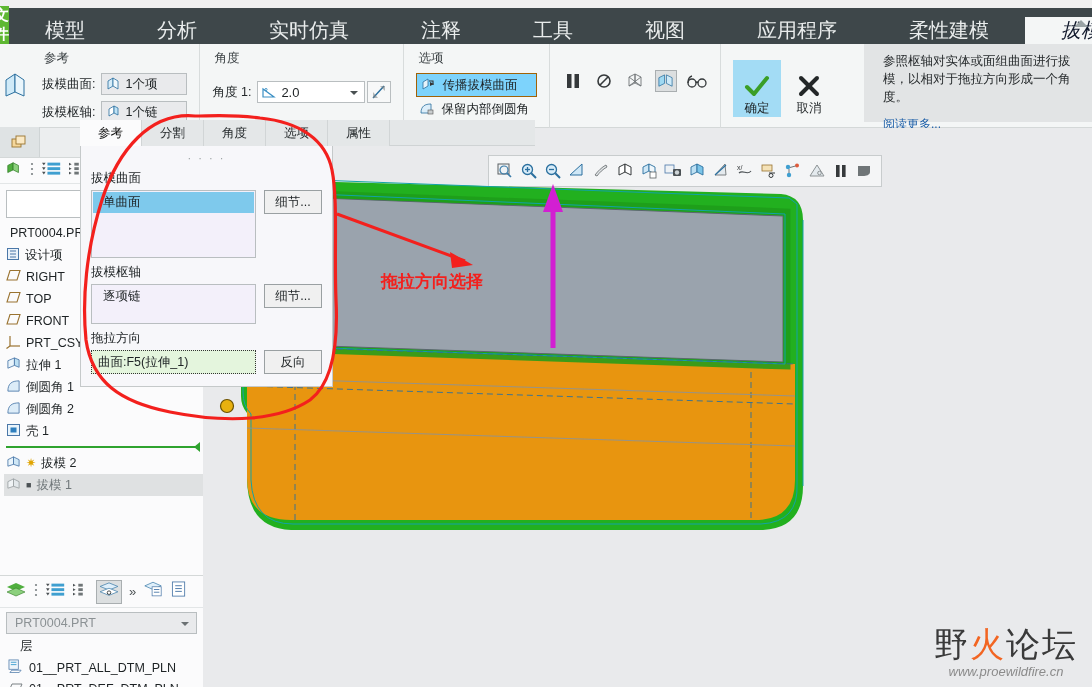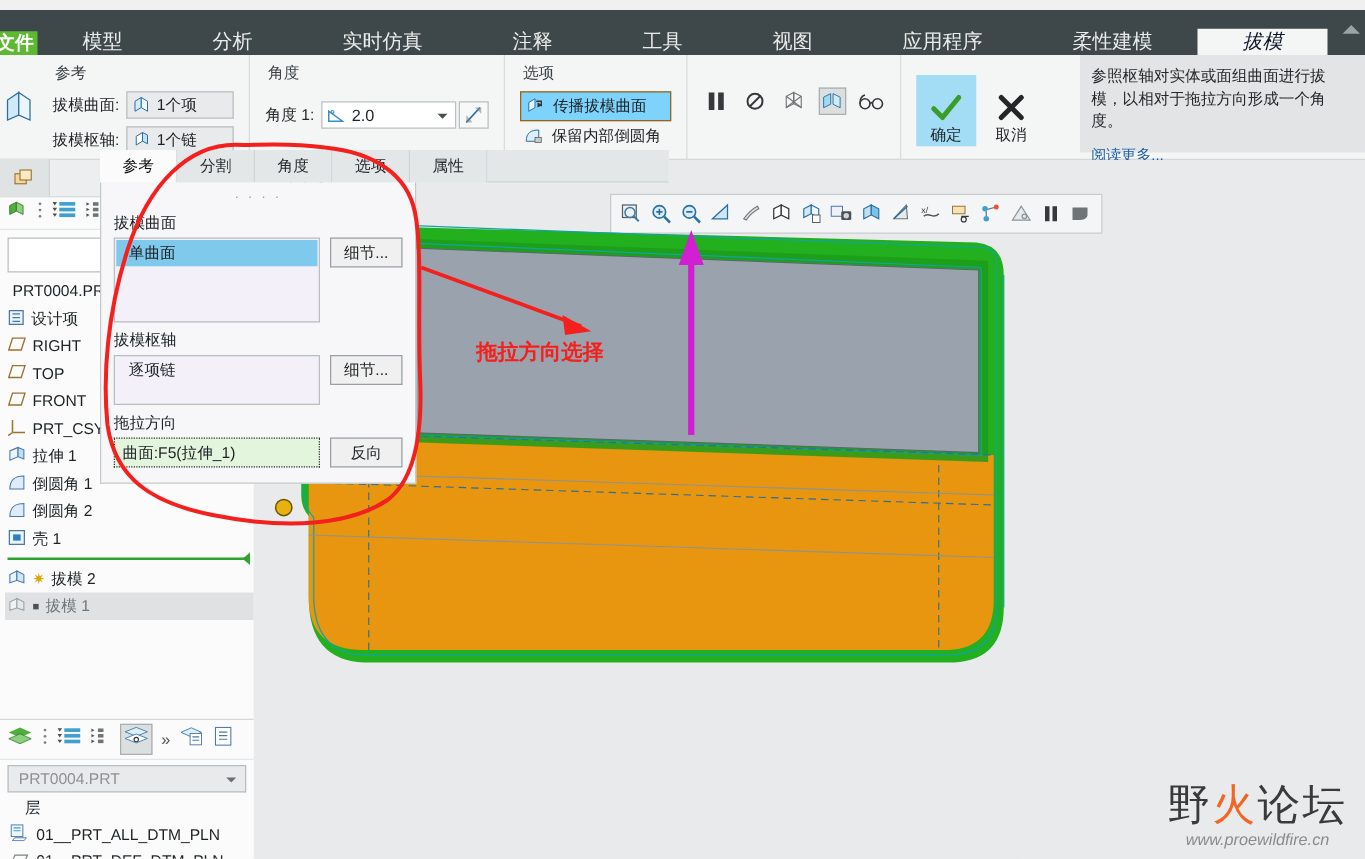--- a/index.html
+++ b/index.html
@@ -15,21 +15,21 @@
   .ribbon-tabs {
     position:absolute; left:0; top:8px; width:1092px; height:36px;
     background:#3e474a; display:flex; align-items:flex-end;
   }
   .rt-file {
     background:#5eb832; color:#fff; font-size:15px; font-weight:bold;
     display:flex; align-items:center; justify-content:center;
     width:38px; margin-left:-8px; padding-left:2px;
   }
   .rt {
-    color:#e9ecec; font-size:16px; display:flex; align-items:center;
+    color:#e9ecec; font-size:20px; display:flex; align-items:center;
     justify-content:center; padding:0 36px; white-space:nowrap;
   }
   .rt.active {
     background:#f4f6f6; color:#0f172a; font-style:italic;
   }
   .rt-corner {
     position:absolute; right:4px; top:12px; width:0;height:0;
     border-left:7px solid transparent; border-right:7px solid transparent;
     border-bottom:7px solid #9aa3a5;
   }
@@ -86,21 +86,21 @@
   .okc { display:flex; gap:4px; margin-top:12px; }
   .okc .cell {
     width:48px; display:flex; flex-direction:column; align-items:center;
     font-size:12.5px; color:#1d2224; padding-top:14px;
   }
   .okc .cell.ok { background:#a3dcf5; }
 
   
   .help {
     margin-left:auto; width:228px; height:78px; background:#e2e4e5;
-    padding:8px 9px; font-size:12.5px; color:#25292b; line-height:1.45;
+    padding:8px 19px; font-size:12.5px; color:#25292b; line-height:1.45;
   }
   .help a { color:#1d5fa8; font-size:12px; display:inline-block; margin-top:10px; }
 
   
   .leftpanel { position:absolute; left:0; top:128px; width:203px; bottom:0; background:#fbfbfc; }
   .lp-tabbar {
     height:30px; background:#eceeef; border-bottom:1px solid #d4d8d8;
     display:flex; align-items:flex-end;
   }
   .lp-tabbar .tab { width:40px;height:30px;display:flex;align-items:center;justify-content:center;

